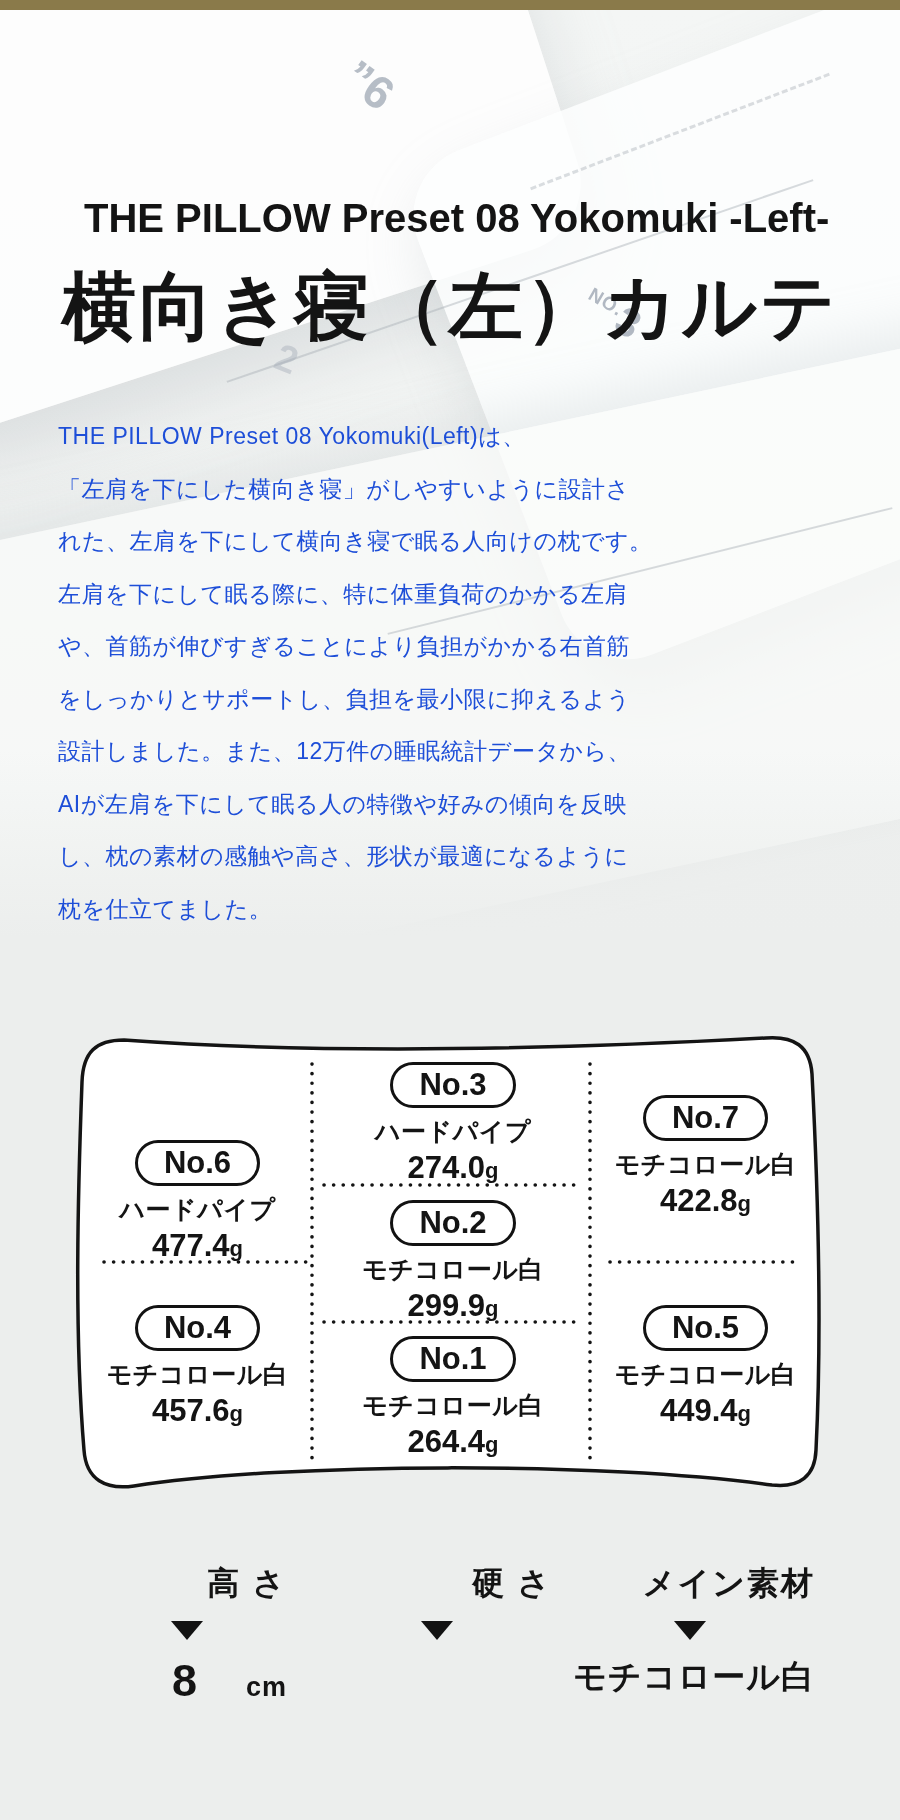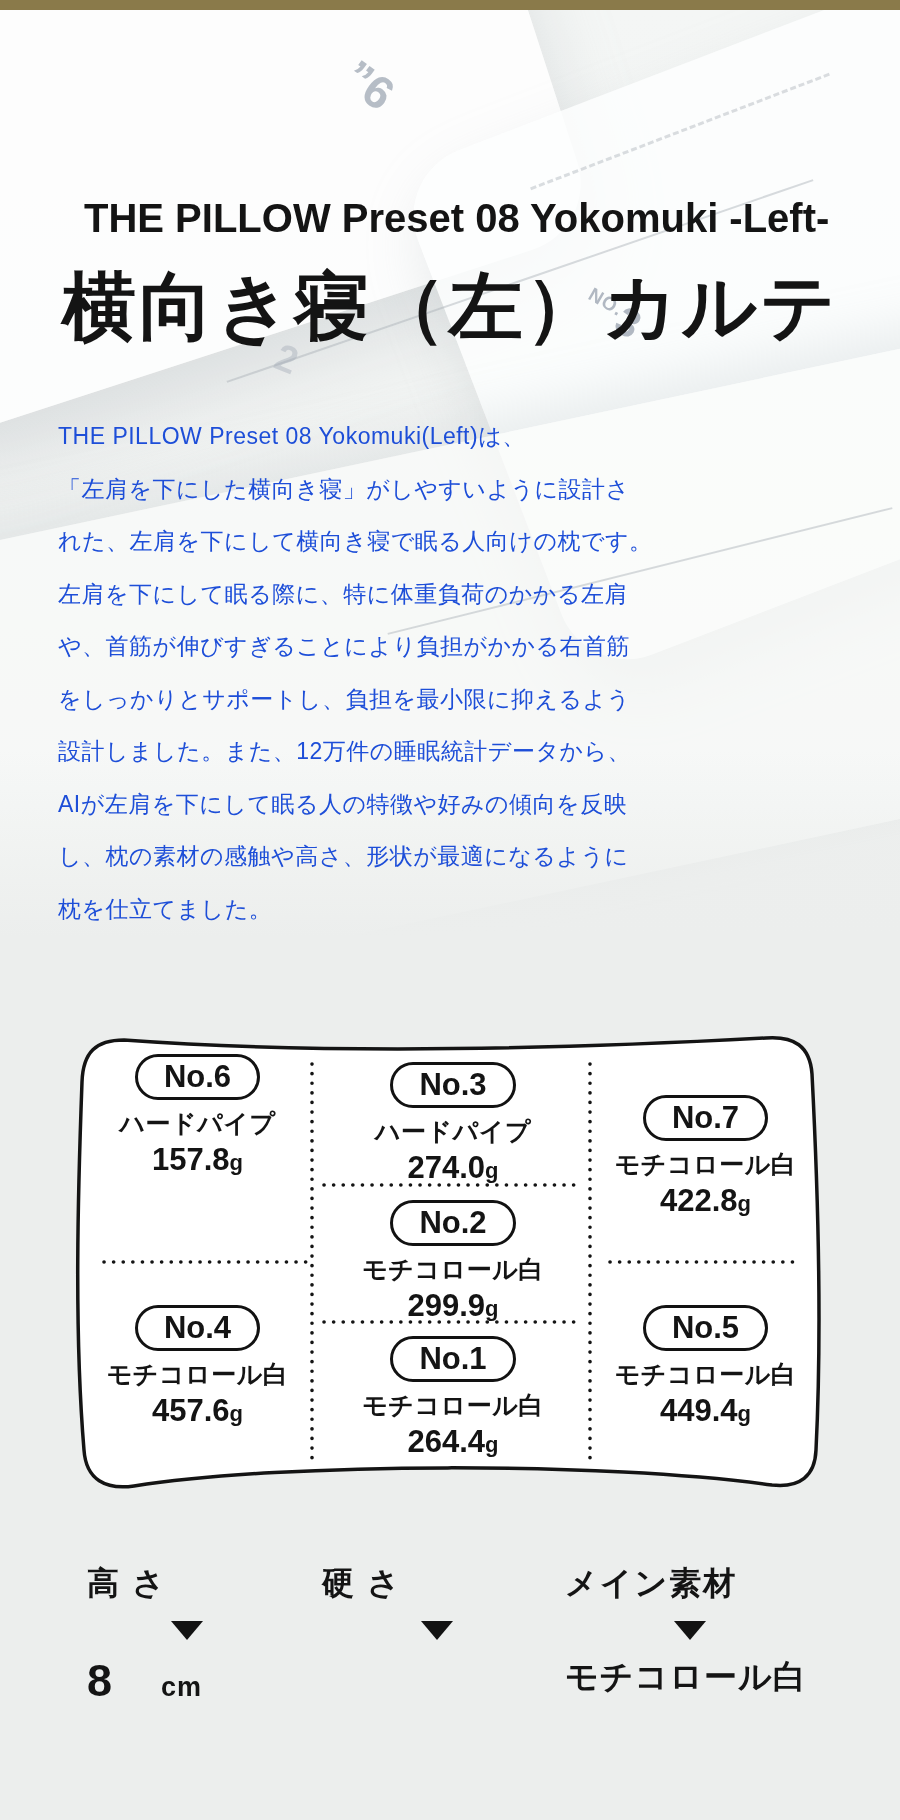--- a/index.html
+++ b/index.html
@@ -43,32 +43,32 @@
         font-size:23px;line-height:52.5px;letter-spacing:.5px;color:#1d4ed8;
         white-space:pre-line;font-weight:500;}
 
   
   .chart{position:absolute;left:0;top:0;width:900px;height:1820px;pointer-events:none;}
   .outline{position:absolute;left:66px;top:1030px;}
   .cell{position:absolute;display:flex;flex-direction:column;align-items:center;text-align:center;}
   .c-no3{left:330px;top:1062px;width:246px;}
   .c-no2{left:330px;top:1200px;width:246px;}
   .c-no1{left:330px;top:1336px;width:246px;justify-content:center;}
-  .c-no6{left:95px; top:1054px;width:205px;}
+  .c-no6{left:95px; top:1140px;width:205px;}
   .c-no4{left:95px; top:1305px;width:205px;align-items:center;}
   .c-no7{left:598px;top:1095px;width:215px;}
   .c-no5{left:598px;top:1305px;width:215px;text-align:center;}
   .badge{font-size:31px;font-weight:700;line-height:34px;padding:3px 26px;border:3px solid #121212;
          border-radius:24px;background:#fff;margin-bottom:9px;}
   .mat{font-size:25px;font-weight:600;line-height:1.15;letter-spacing:.5px;margin-bottom:6px;}
   .wt{font-size:31px;font-weight:700;line-height:1.05;}
   .wt .unit{font-size:22px;}
 
   
-  .spec{position:absolute;top:1562px;text-align:left;}
+  .spec{position:absolute;top:1562px;text-align:right;}
   .spec1{left:87px;width:200px;}
   .spec2{left:322px;width:230px;}
   .spec3{left:565px;width:250px;}
   .spec-label{font-size:32px;font-weight:700;letter-spacing:2px;}
   .tri{width:0;height:0;border-left:16px solid transparent;border-right:16px solid transparent;
        border-top:19px solid #121212;margin:15px auto 0;}
   .spec-value{margin-top:15px;font-size:33px;font-weight:700;letter-spacing:1px;}
   .big-num{font-size:45px;font-weight:700;}
   .sm-unit{font-size:27px;font-weight:700;margin-left:48px;}
 </style>
@@ -112,21 +112,21 @@
       <line x1="524" y1="34" x2="524" y2="430" stroke="#141414" stroke-width="3.6" stroke-linecap="round" stroke-dasharray="0.1 9.5"></line>
       <line x1="38" y1="232" x2="240" y2="232" stroke="#141414" stroke-width="3.6" stroke-linecap="round" stroke-dasharray="0.1 9.5"></line>
       <line x1="544" y1="232" x2="728" y2="232" stroke="#141414" stroke-width="3.6" stroke-linecap="round" stroke-dasharray="0.1 9.5"></line>
       <line x1="258" y1="155" x2="516" y2="155" stroke="#141414" stroke-width="3.6" stroke-linecap="round" stroke-dasharray="0.1 9.5"></line>
       <line x1="258" y1="292" x2="516" y2="292" stroke="#141414" stroke-width="3.6" stroke-linecap="round" stroke-dasharray="0.1 9.5"></line>
     </svg>
 
     <div class="cell c-no6">
       <div class="badge">No.6</div>
       <div class="mat">ハードパイプ</div>
-      <div class="wt"><span>157.8</span><span class="unit">g</span></div>
+      <div class="wt"><span>477.4</span><span class="unit">g</span></div>
     </div>
 
     <div class="cell c-no4">
       <div class="badge">No.4</div>
       <div class="mat">モチコロール白</div>
       <div class="wt"><span>457.6</span><span class="unit">g</span></div>
     </div>
 
     <div class="cell c-no3">
       <div class="badge">No.3</div>

